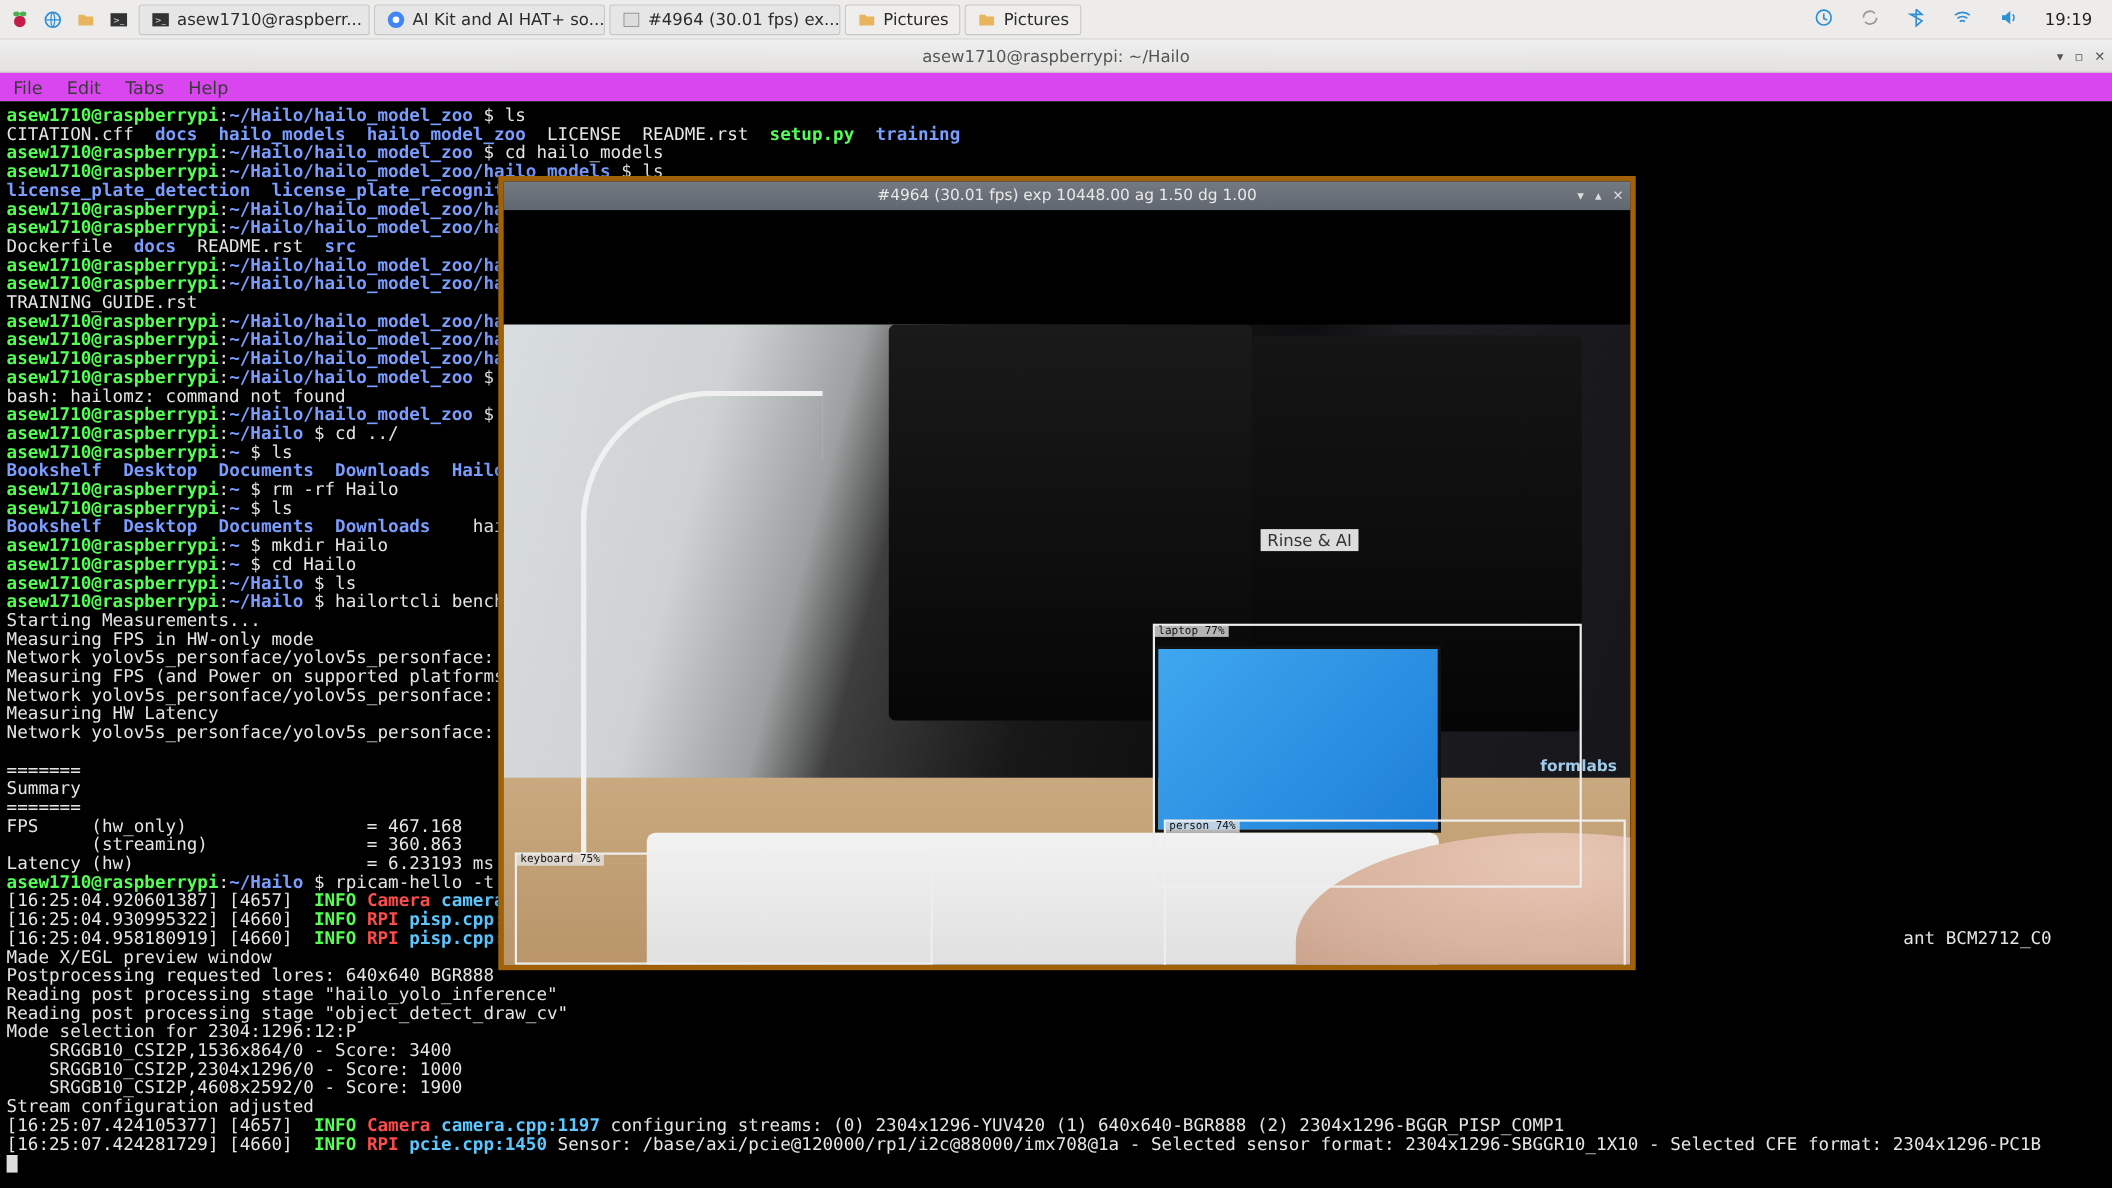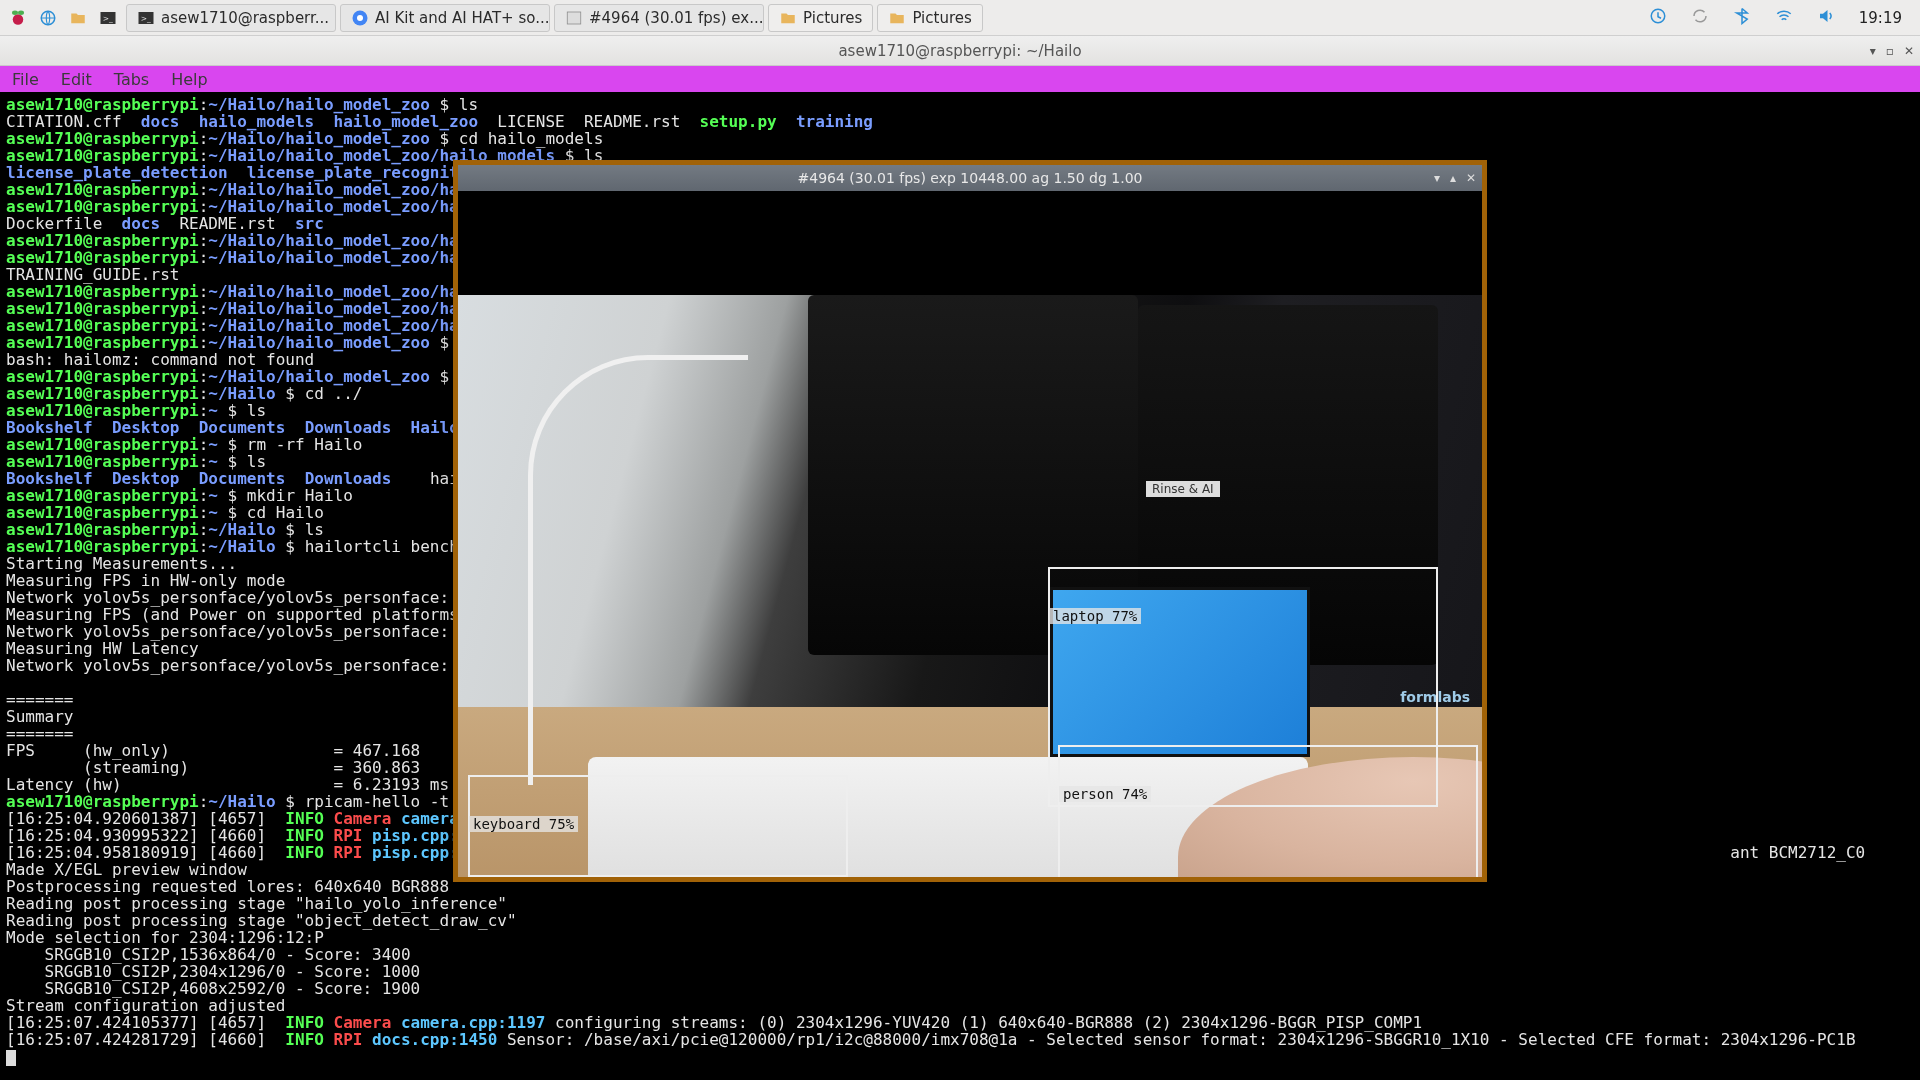--- a/index.html
+++ b/index.html
@@ -105,23 +105,23 @@
 .printerblock2 { position:absolute; left:680px; top:10px; width:300px; height:360px;
   background:linear-gradient(#151515,#050505); border-radius:6px;}
 .laptopscreen { position:absolute; left:592px; top:292px; width:260px; height:170px;
   background:#0a0a0a; border:3px solid #111;}
 .laptopscreen .inner{ width:100%; height:100%; background:linear-gradient(135deg,#3fa7ef,#1d7fd8);}
 .cable { position:absolute; left:70px; top:60px; width:220px; height:430px;
   border:5px solid #f0f0f0; border-right:none; border-bottom:none;
   border-radius:120px 0 0 0; background:transparent;}
 .detbox { position:absolute; border:2px solid #eee; }
 .detlabel { position:absolute; top:-1px; left:-1px; background:rgba(230,230,230,.78); color:#111;
-  font-size:14px; font-family:"DejaVu Sans Mono",monospace; padding:0 4px; white-space:nowrap;margin-top:40px;}
+  font-size:10px; font-family:"DejaVu Sans Mono",monospace; padding:0 4px; white-space:nowrap;}
 .formlabs { position:absolute; right:12px; top:394px; color:#9fcbe8; font-size:14px; font-weight:bold;}
-.printerlabel { position:absolute; left:688px; top:186px; background:#ddd; color:#333; font-size:12px; padding:1px 6px;}
+.printerlabel { position:absolute; left:688px; top:186px; background:#ddd; color:#333; font-size:15px; padding:1px 6px;}
 
 svg.ic { width:18px; height:18px; }
 </style>
 </head>
 <body>
 
 <div class="taskbar">
   <div class="launcher">
     <span>
       <svg class="ic" viewBox="0 0 24 24">
@@ -277,21 +277,21 @@
 <span class="w">Made X/EGL preview window</span>
 <span class="w">Postprocessing requested lores: 640x640 BGR888</span>
 <span class="w">Reading post processing stage "hailo_yolo_inference"</span>
 <span class="w">Reading post processing stage "object_detect_draw_cv"</span>
 <span class="w">Mode selection for 2304:1296:12:P</span>
 <span class="w">    SRGGB10_CSI2P,1536x864/0 - Score: 3400</span>
 <span class="w">    SRGGB10_CSI2P,2304x1296/0 - Score: 1000</span>
 <span class="w">    SRGGB10_CSI2P,4608x2592/0 - Score: 1900</span>
 <span class="w">Stream configuration adjusted</span>
 <span class="w">[16:25:07.424105377] [4657]  </span><span class="g">INFO </span><span class="r">Camera </span><span class="cy">camera.cpp:1197 </span><span class="w">configuring streams: (0) 2304x1296-YUV420 (1) 640x640-BGR888 (2) 2304x1296-BGGR_PISP_COMP1</span>
-<span class="w">[16:25:07.424281729] [4660]  </span><span class="g">INFO </span><span class="r">RPI </span><span class="cy">docs.cpp:1450 </span><span class="w">Sensor: /base/axi/pcie@120000/rp1/i2c@88000/imx708@1a - Selected sensor format: 2304x1296-SBGGR10_1X10 - Selected CFE format: 2304x1296-PC1B</span>
+<span class="w">[16:25:07.424281729] [4660]  </span><span class="g">INFO </span><span class="r">RPI </span><span class="cy">pcie.cpp:1450 </span><span class="w">Sensor: /base/axi/pcie@120000/rp1/i2c@88000/imx708@1a - Selected sensor format: 2304x1296-SBGGR10_1X10 - Selected CFE format: 2304x1296-PC1B</span>
 <span class="cursor"></span></div>
 
 <div class="camwin">
   <div class="cwtitle">
     <span>#4964 (30.01 fps) exp 10448.00 ag 1.50 dg 1.00</span>
     <div class="cwbtns">
       <span>▾</span>
       <span>▴</span>
       <span>✕</span>
     </div>

